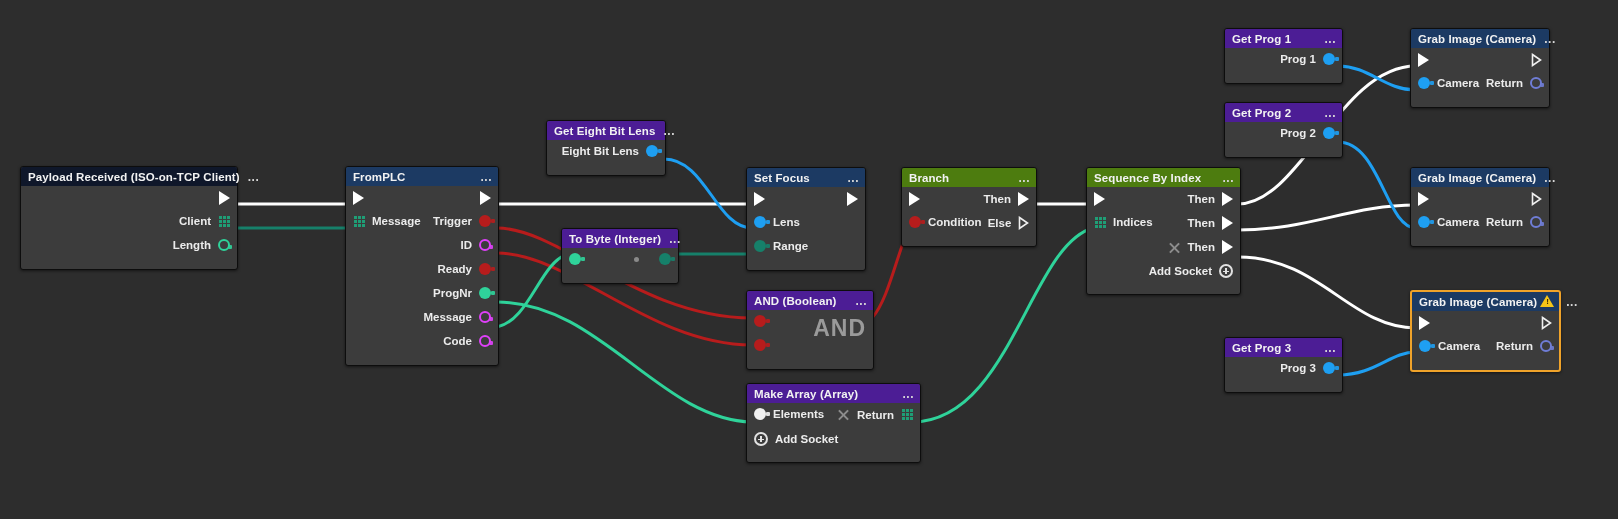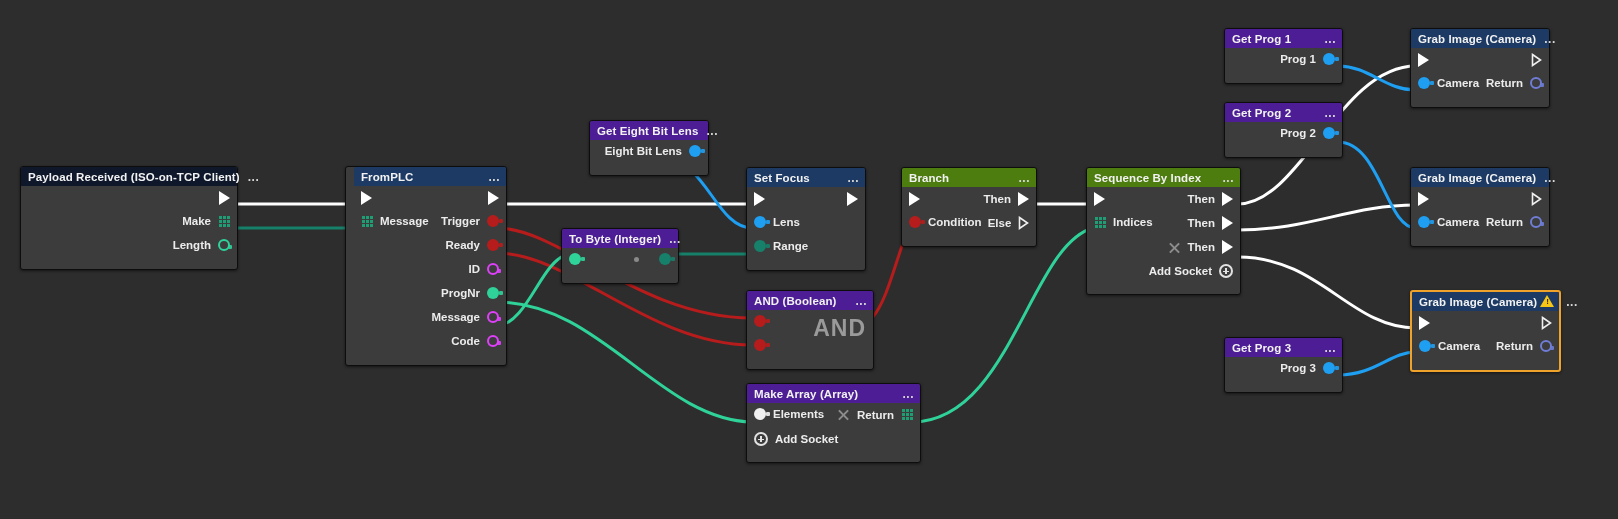--- a/index.html
+++ b/index.html
@@ -110,21 +110,21 @@
             <div class="lft"></div>
             <div class="spacer"></div>
             <div class="rgt">
               <span class="exec"></span>
             </div>
           </div>
           <div class="row">
             <div class="lft"></div>
             <div class="spacer"></div>
             <div class="rgt">
-              <span class="lbl">Make</span>
+              <span class="lbl">Client</span>
               <span class="grid3">
                 <i></i>
                 <i></i>
                 <i></i>
                 <i></i>
                 <i></i>
                 <i></i>
                 <i></i>
                 <i></i>
                 <i></i>
@@ -134,21 +134,21 @@
           <div class="row">
             <div class="lft"></div>
             <div class="spacer"></div>
             <div class="rgt">
               <span class="lbl">Length</span>
               <span class="pin ring r-green"></span>
             </div>
           </div>
         </div>
       </div>
-      <div class="node" style="left: 345px; top: 166px; width: 152px; padding-left: 8px;">
+      <div class="node" style="left: 345px; top: 166px; width: 152px;">
         <div class="hdr h-blue">
           <span class="ttl">FromPLC</span>
           <span class="sp"></span>
           <span class="dots">...</span>
         </div>
         <div class="body">
           <div class="row">
             <div class="lft">
               <span class="exec"></span>
             </div>
@@ -175,36 +175,36 @@
             <div class="spacer"></div>
             <div class="rgt">
               <span class="lbl">Trigger</span>
               <span class="pin filled c-red"></span>
             </div>
           </div>
           <div class="row">
             <div class="lft"></div>
             <div class="spacer"></div>
             <div class="rgt">
+              <span class="lbl">ID</span>
+              <span class="pin ring r-magenta"></span>
+            </div>
+          </div>
+          <div class="row">
+            <div class="lft"></div>
+            <div class="spacer"></div>
+            <div class="rgt">
               <span class="lbl">Ready</span>
               <span class="pin filled c-red"></span>
             </div>
           </div>
           <div class="row">
             <div class="lft"></div>
             <div class="spacer"></div>
             <div class="rgt">
-              <span class="lbl">ID</span>
-              <span class="pin ring r-magenta"></span>
-            </div>
-          </div>
-          <div class="row">
-            <div class="lft"></div>
-            <div class="spacer"></div>
-            <div class="rgt">
               <span class="lbl">ProgNr</span>
               <span class="pin filled c-green"></span>
             </div>
           </div>
           <div class="row">
             <div class="lft"></div>
             <div class="spacer"></div>
             <div class="rgt">
               <span class="lbl">Message</span>
               <span class="pin ring r-magenta"></span>
@@ -213,21 +213,21 @@
           <div class="row">
             <div class="lft"></div>
             <div class="spacer"></div>
             <div class="rgt">
               <span class="lbl">Code</span>
               <span class="pin ring r-magenta"></span>
             </div>
           </div>
         </div>
       </div>
-      <div class="node" style="left: 546px; top: 120px; width: 118px; margin-left: 43px;">
+      <div class="node" style="left: 546px; top: 120px; width: 118px;">
         <div class="hdr h-green">
           <span class="ttl">Get Eight Bit Lens</span>
           <span class="sp"></span>
           <span class="dots">...</span>
         </div>
         <div class="body">
           <div class="row">
             <div class="lft"></div>
             <div class="spacer"></div>
             <div class="rgt">

